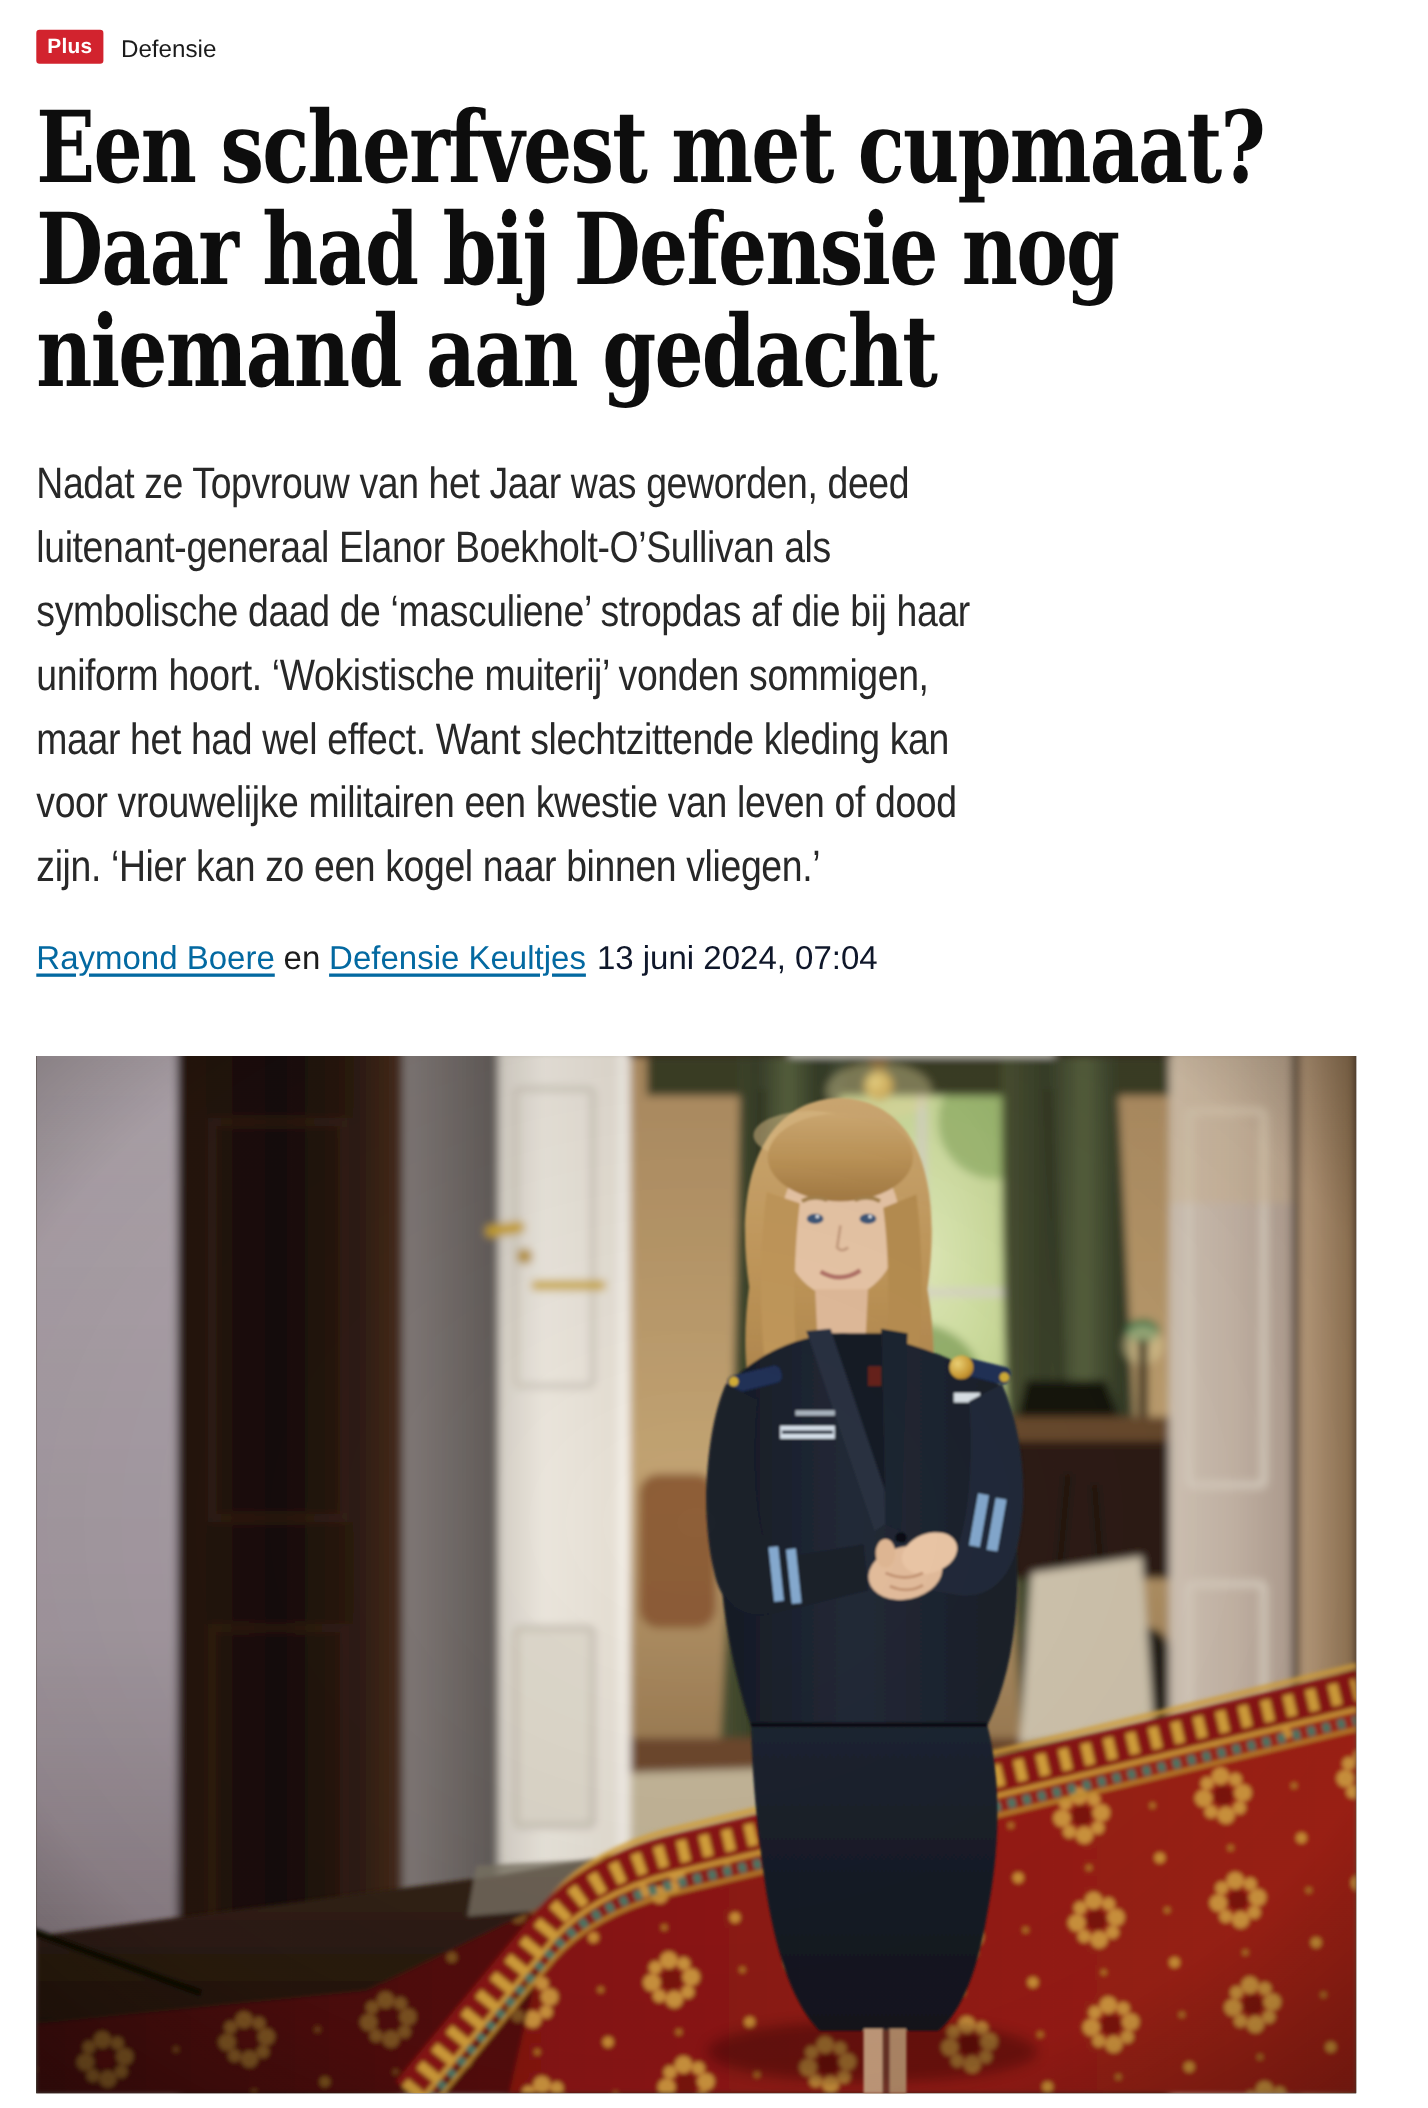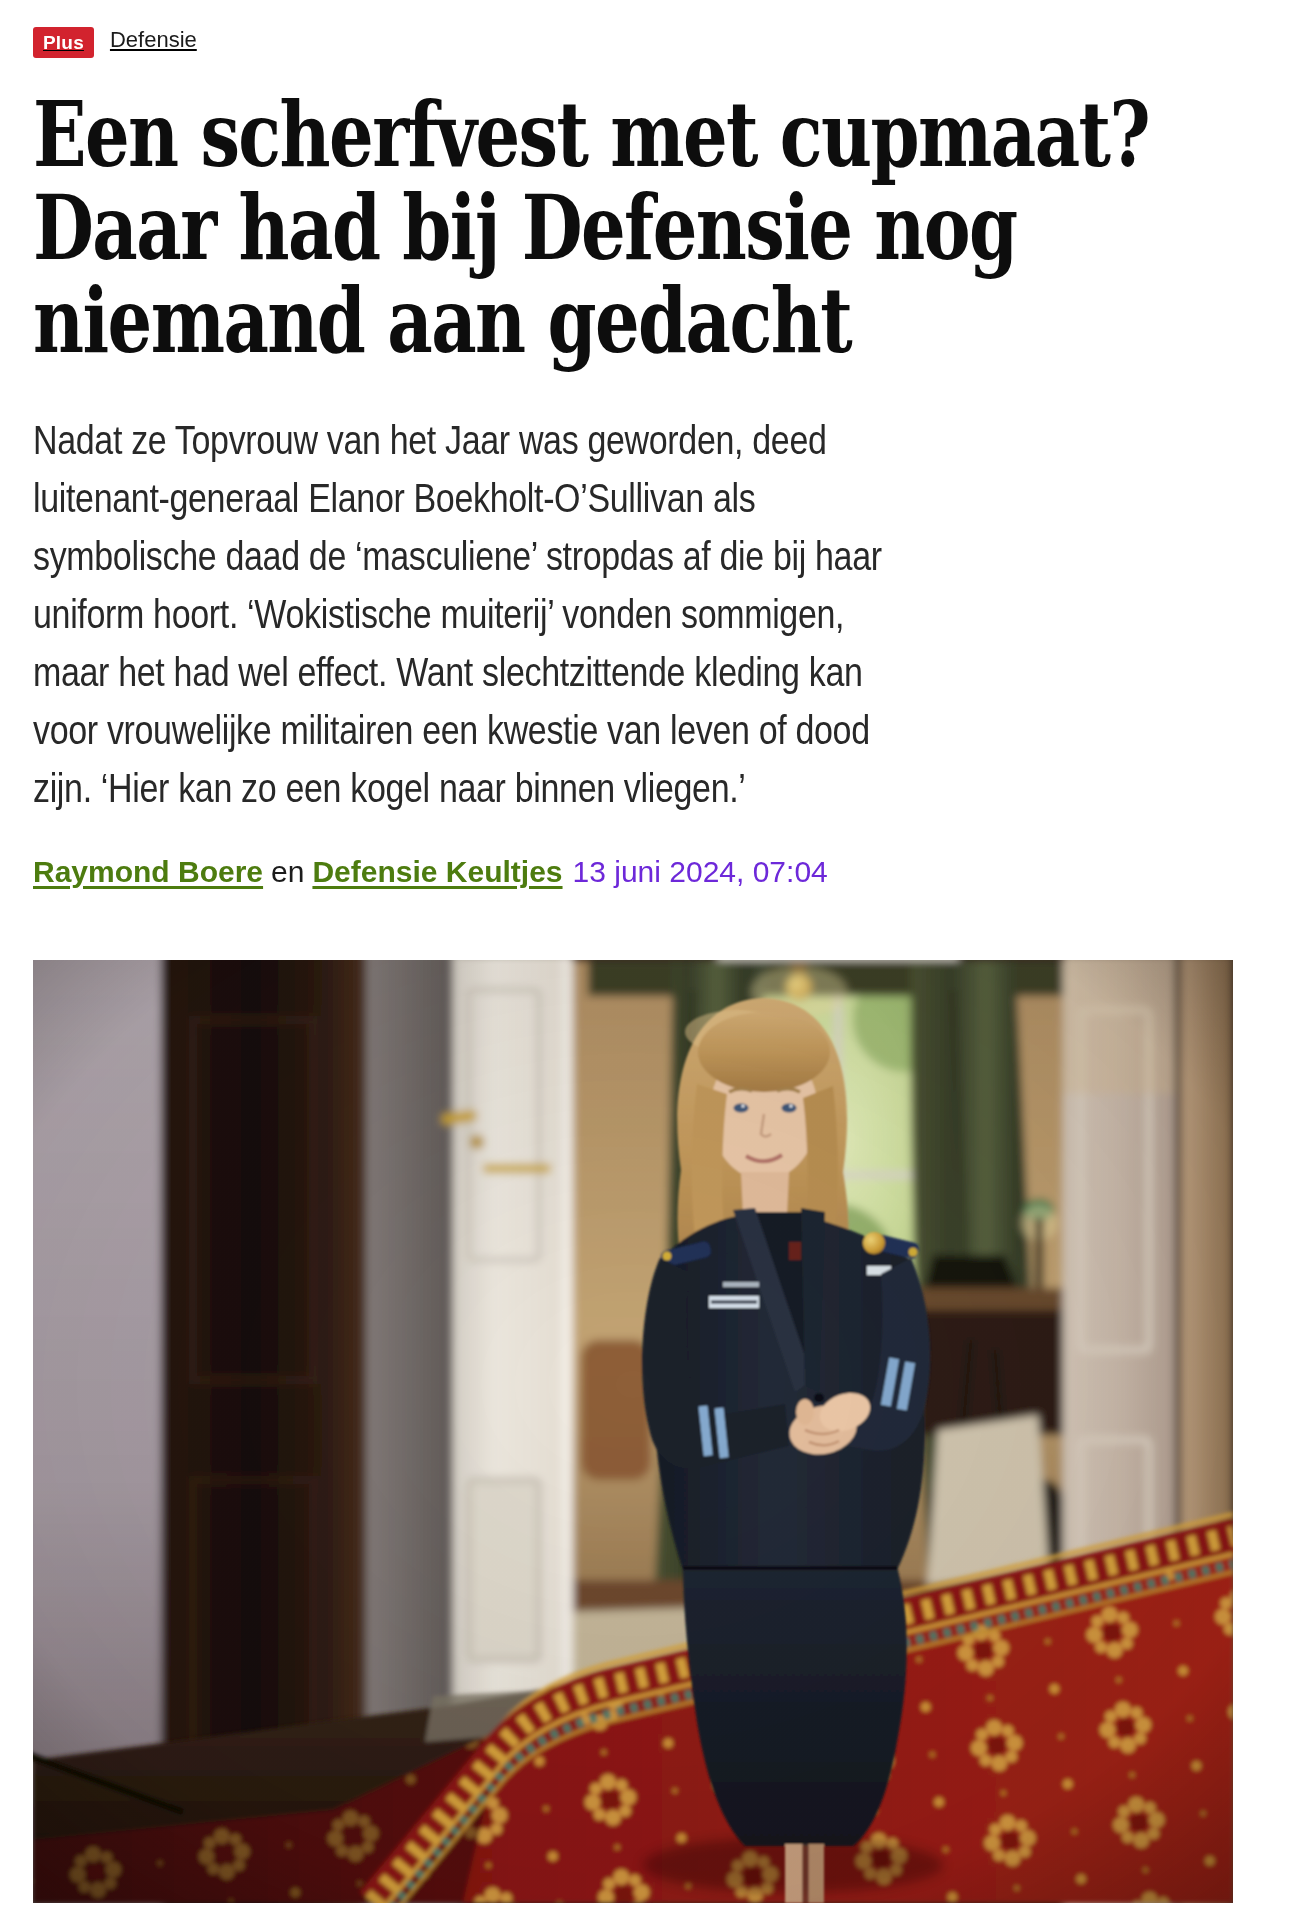--- a/index.html
+++ b/index.html
@@ -1,37 +1,37 @@
 <!DOCTYPE html>
 <html><head>
 <meta charset="utf-8">
 <style>
   html,body{margin:0;padding:0;background:#ffffff;}
   body{width:1298px;height:1916px;overflow:hidden;font-family:"Liberation Sans",sans-serif;}
   .page{padding:0 33px;}
   
-  .kicker{display:flex;align-items:flex-start;padding-top:27px;height:31px;text-decoration:underline;}
+  .kicker{display:flex;align-items:flex-end;padding-top:27px;height:31px;}
   .badge{background:#d2232e;color:#ffffff;font-weight:bold;font-size:19px;line-height:23px;
          padding:4px 10px;border-radius:3px;letter-spacing:0.2px;cursor:pointer;}
   .kicker-label{font-size:22px;color:#1b1b1b;margin-left:16px;cursor:pointer;}
   
   .headline{margin:30px 0 0 0;font-family:"DejaVu Serif","Liberation Serif",serif;
             font-weight:bold;font-size:90px;line-height:93px;color:#0d0d0d;
             letter-spacing:-2px;white-space:pre-line;width:1600px;
             transform:scaleX(0.78);transform-origin:left top;}
   
   .intro{margin:44px 0 0 0;font-size:40px;line-height:58px;color:#282828;
          letter-spacing:-0.4px;white-space:pre-line;width:1500px;font-weight:400;
          transform:scaleX(0.85);transform-origin:left top;}
   
   .byline{margin-top:36px;font-size:30px;line-height:37px;color:#1c1c1c;}
-  .author{color:#4d7c0f;font-weight:bold;text-decoration:underline;
+  .author{color:#0369a1;font-weight:normal;text-decoration:underline;
           text-decoration-thickness:3px;text-underline-offset:4px;cursor:pointer;}
   .byline .sep{margin:0 8px;}
-  .byline .timestamp{margin-left:10px;color:#6d28d9;}
+  .byline .timestamp{margin-left:10px;color:#0f172a;}
   
   .hero{margin:70px 0 0 0;width:1200px;height:943px;overflow:hidden;background:#3a2b22;}
   .hero svg{display:block;}
 </style>
 </head>
 <body>
 
 <div class="page">
 
   <div class="kicker">

